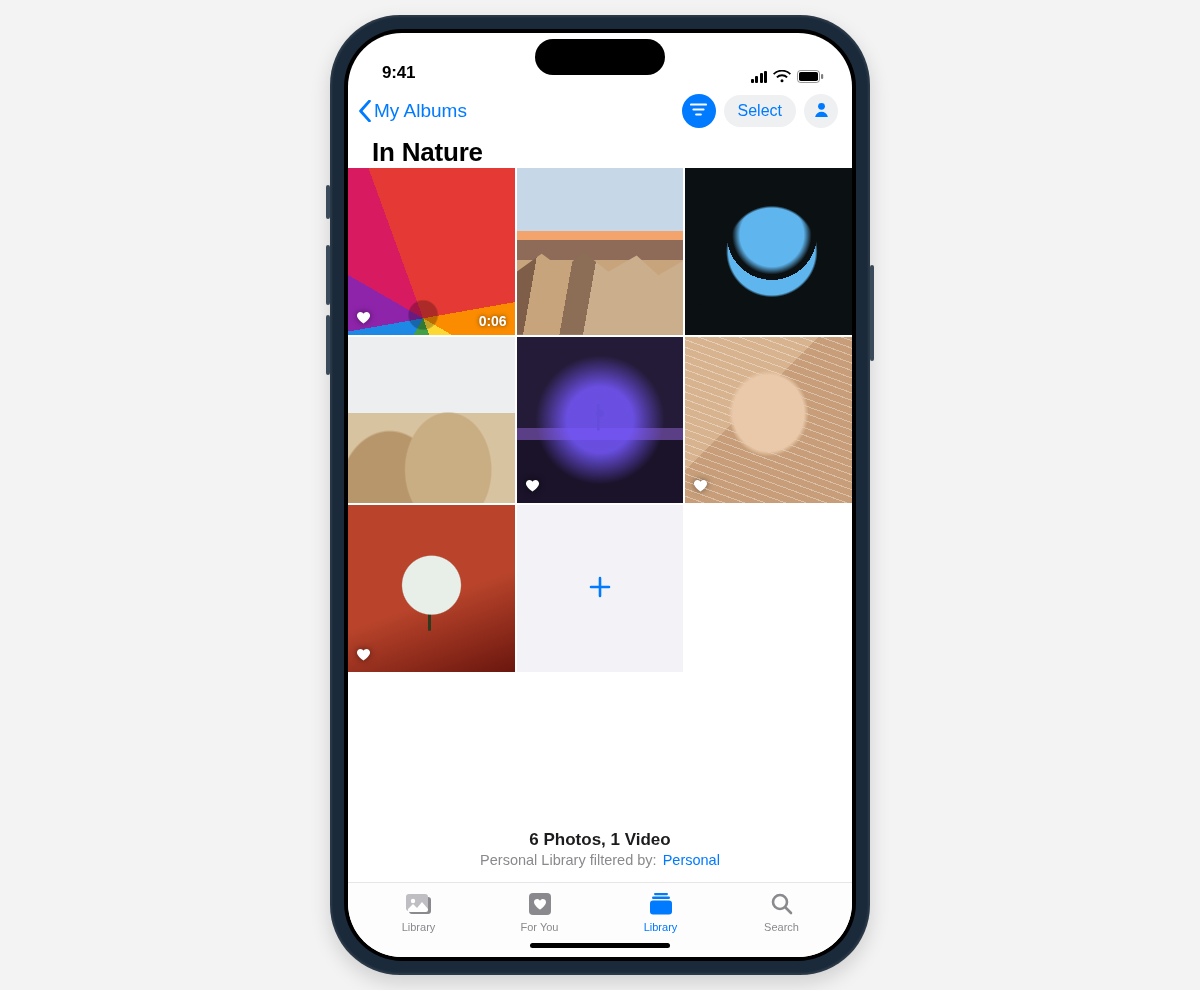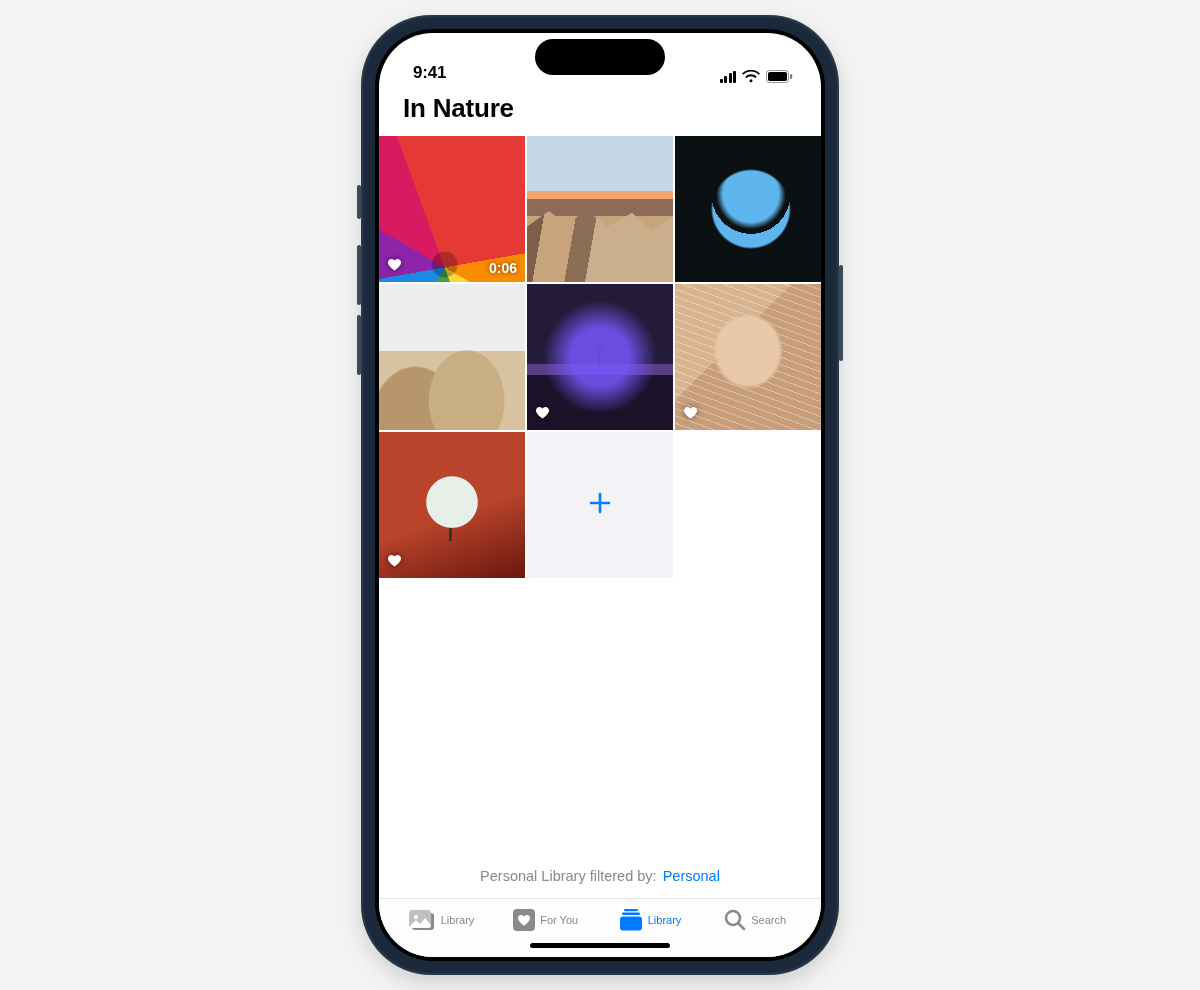--- a/index.html
+++ b/index.html
@@ -9,21 +9,21 @@
     background: #f3f3f3;
     font-family: -apple-system, "SF Pro Text", "Helvetica Neue", Arial, sans-serif;
     display: flex;
     justify-content: center;
     align-items: center;
     -webkit-font-smoothing: antialiased;
   }
 
   
   .phone {
-    width: 478px;
+    width: 540px;
     height: 960px;
     background: #1b2a3a;
     border-radius: 70px;
     padding: 14px;
     box-shadow: inset 0 0 2px 2px rgba(255,255,255,.08),
                 0 8px 20px rgba(0,0,0,.15);
     position: relative;
   }
   .bezel {
     width: 100%;
@@ -147,21 +147,21 @@
     color:#007aff;
     font-size:16px;
     font-weight:500;
     cursor:pointer;
   }
 
   
   .page-title {
     font-size: 26px;
     font-weight: 700;
-    padding: 6px 24px 12px 24px;
+    padding: 6px 24px 0 24px;
     letter-spacing: -0.2px;
   }
 
   
   .grid {
     display: grid;
     grid-template-columns: repeat(3, 1fr);
     gap: 2px;
     padding: 0;
   }
@@ -265,21 +265,21 @@
   
   .tab-bar {
     border-top:1px solid #e6e6e8;
     background:#fdfdfd;
     display:flex;
     justify-content:space-around;
     padding:8px 10px 24px 10px;
   }
   .tab {
     display:flex;
-    flex-direction:row;
+    flex-direction:column;
     align-items:center;
     gap:4px;
     color:#8a8a8e;
     font-size:11px;
     cursor:pointer;
     width:70px;
   }
   .tab.active { color:#007aff; }
   .tab .tab-icon { height:26px; display:flex; align-items:center; justify-content:center;}
 
@@ -325,20 +325,48 @@
           <div class="battery-icon">
             <svg width="27" height="13" viewBox="0 0 27 13">
                 <rect x="0.5" y="0.5" width="22" height="12" rx="3" fill="none" stroke="#000" stroke-opacity=".4"></rect>
                 <rect x="2" y="2" width="19" height="9" rx="1.8" fill="#000"></rect>
                 <rect x="24" y="4" width="2.2" height="5" rx="1.1" fill="#000" fill-opacity=".5"></rect>
               </svg>
           </div>
         </div>
       </div>
 
+      <div class="nav-bar">
+        <div class="back-button">
+          <span class="back-chevron">
+            <svg width="14" height="22" viewBox="0 0 12 20">
+                <path d="M10 1 2 10l8 9" fill="none" stroke="#007aff" stroke-width="2.6" stroke-linecap="round" stroke-linejoin="round"></path>
+              </svg>
+          </span>
+          <span>My Albums</span>
+        </div>
+        <div class="nav-actions">
+          <div class="circle-btn filter-btn">
+            <span>
+              <svg width="17" height="13" viewBox="0 0 17 13">
+                  <path d="M1 1.5h15M3.5 6.5h10M6.2 11.5h4.6" stroke="#fff" stroke-width="2.2" stroke-linecap="round"></path>
+                </svg>
+            </span>
+          </div>
+          <div class="select-pill">Select</div>
+          <div class="circle-btn profile-btn">
+            <span>
+              <svg width="17" height="17" viewBox="0 0 16 16">
+                  <circle cx="8" cy="5" r="3.2" fill="#007aff"></circle>
+                  <path d="M2 15c.6-3.2 3.1-5 6-5s5.4 1.8 6 5" fill="#007aff"></path>
+                </svg>
+            </span>
+          </div>
+        </div>
+      </div>
 
       <div class="page-title">In Nature</div>
 
       <div class="grid">
         <div class="tile t1">
           <div class="overlay">
             <span class="heart-icon">
               <svg width="15" height="14" viewBox="0 0 16 14">
                   <path d="M8 13S1 8.4 1 4.4C1 2 2.8.5 4.8.5 6.2.5 7.4 1.3 8 2.4 8.6 1.3 9.8.5 11.2.5 13.2.5 15 2 15 4.4 15 8.4 8 13 8 13Z" fill="#fff"></path>
                 </svg>
@@ -412,20 +440,21 @@
             <svg width="24" height="24" viewBox="0 0 24 24">
                 <path d="M12 3v18M3 12h18" stroke="#007aff" stroke-width="2.6" stroke-linecap="round"></path>
               </svg>
           </span>
         </div>
       </div>
 
       <div class="flex-spacer"></div>
 
       <div class="summary">
+        <div class="summary-main">6 Photos, 1 Video</div>
         <div class="summary-sub">
           <span>Personal Library filtered by:</span>
           <span class="link">Personal</span>
         </div>
       </div>
 
       <div class="tab-bar">
         <div class="tab">
           <span class="tab-icon">
             <svg width="30" height="24" viewBox="0 0 30 24">

